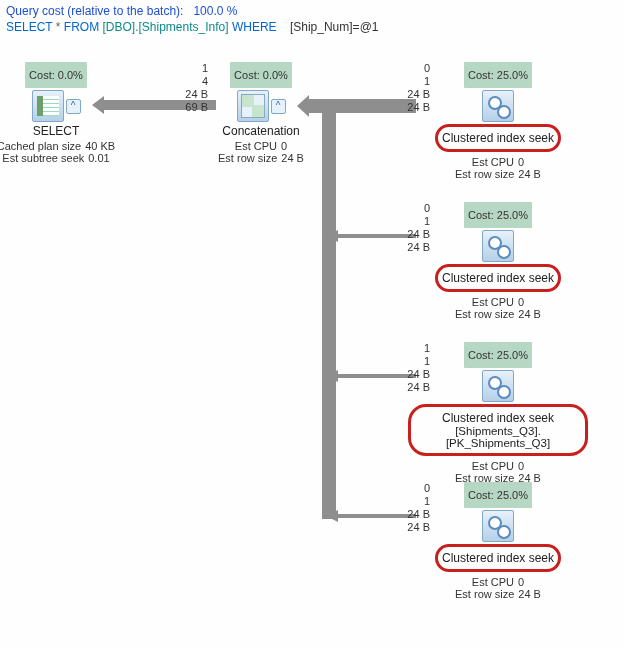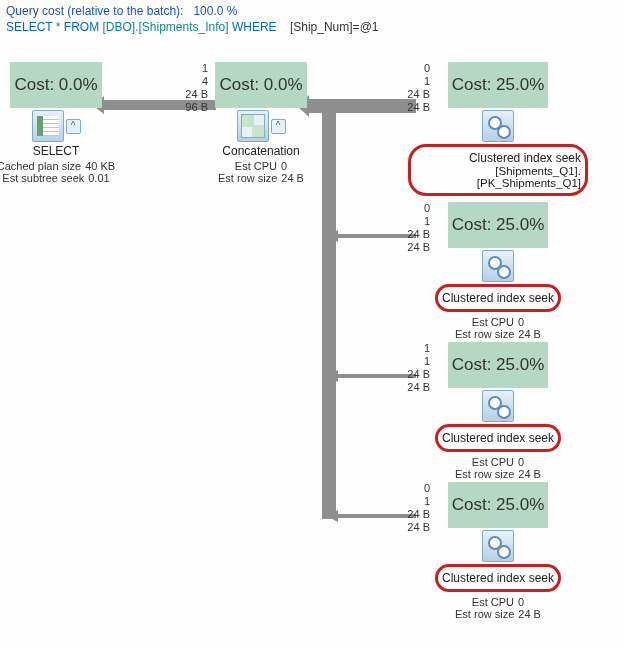--- a/index.html
+++ b/index.html
@@ -30,22 +30,22 @@
     position: absolute;
     display: flex;
     flex-direction: column;
     align-items: center;
     width: 180px;
     text-align: center;
   }
   .cost-badge {
     background: #b6d7c3;
     color: #333;
-    font-size: 17px;
-    padding: 13px 4px;
+    font-size: 11px;
+    padding: 7px 4px;
     border-radius: 1px;
     margin-bottom: 2px;
     display: inline-block;
   }
   .icon-row {
     display: flex;
     align-items: center;
     gap: 2px;
     justify-content: center;
   }
@@ -96,21 +96,20 @@
   .side-stats {
     position:absolute; width:30px; text-align:right;
     font-size:11px; color:#333; line-height:13px;
   }
   .seek-label {
     border: 3px solid #c8201f;
     border-radius: 18px;
     padding: 2px 4px 4px;
     margin-top: 2px;
     margin-bottom: 2px;
-    text-align: right;
   }
   .arrow {
     position: absolute;
     background: #8e8e8e;
   }
   .arrow.hz { height: var(--w); }
   .arrow.hz::before{
     content:""; position:absolute; left:-10px; top:50%;
     transform:translateY(-50%);
     border-style:solid; border-width:calc(var(--w)/2 + 4px) 12px calc(var(--w)/2 + 4px) 0;
@@ -154,21 +153,21 @@
     <div class="est-list">
       <div class="row"><span>Cached plan size</span><span>40 KB</span></div>
       <div class="row"><span>Est subtree seek</span><span>0.01</span></div>
     </div>
   </div>
 
   <div class="side-stats" style="left:172px; top:20px;">
     <div>1</div>
     <div>4</div>
     <div>24 B</div>
-    <div>96 B</div>
+    <div>69 B</div>
   </div>
 
   <div class="node" style="left:165px; top:20px;">
     <span class="cost-badge">Cost: 0.0%</span>
     <div class="icon-row">
       <div class="icon-box icon-concat"></div>
       <div class="chevron">^</div>
     </div>
     <div class="title">Concatenation</div>
     <div class="est-list">
@@ -183,21 +182,20 @@
     <div>24 B</div>
     <div>24 B</div>
   </div>
   <div class="node" style="left:402px; top:20px;">
     <span class="cost-badge">Cost: 25.0%</span>
     <div class="icon-row">
       <div class="icon-box icon-seek"></div>
     </div>
     <div class="seek-label">
       <div class="title">Clustered index seek</div>
-      <div class="subtitle">[Shipments_Q1].[PK_Shipments_Q1]</div>
     </div>
     <div class="est-list">
       <div class="row"><span>Est CPU</span><span>0</span></div>
       <div class="row"><span>Est row size</span><span>24 B</span></div>
     </div>
   </div>
 
   <div class="side-stats" style="left:394px; top:160px;">
     <div>0</div>
     <div>1</div>
@@ -224,20 +222,21 @@
     <div>24 B</div>
     <div>24 B</div>
   </div>
   <div class="node" style="left:402px; top:300px;">
     <span class="cost-badge">Cost: 25.0%</span>
     <div class="icon-row">
       <div class="icon-box icon-seek"></div>
     </div>
     <div class="seek-label">
       <div class="title">Clustered index seek</div>
+      <div class="subtitle">[Shipments_Q3].[PK_Shipments_Q3]</div>
     </div>
     <div class="est-list">
       <div class="row"><span>Est CPU</span><span>0</span></div>
       <div class="row"><span>Est row size</span><span>24 B</span></div>
     </div>
   </div>
 
   <div class="side-stats" style="left:394px; top:440px;">
     <div>0</div>
     <div>1</div>

